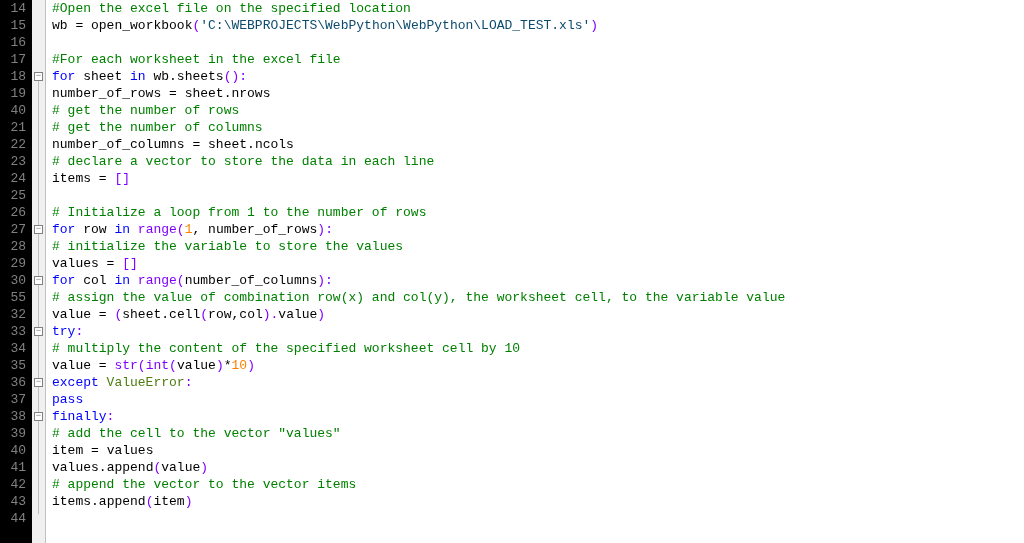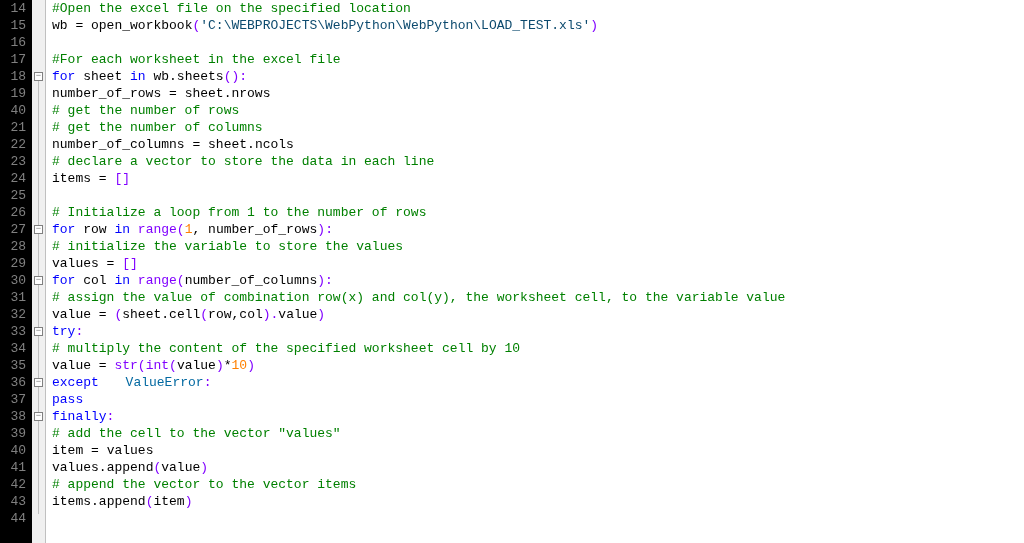--- a/index.html
+++ b/index.html
@@ -55,21 +55,21 @@
   }
   .code-line { height: 17px; line-height: 17px; }
   .c-comment { color: #008000; }
   .c-keyword { color: #0000ff; }
   .c-string  { color: #0c4a6e; }
   .c-ident   { color: #000000; text-align: right; }
   .c-builtin { color: #8000ff; margin-top: 36px; }
   .c-num     { color: #ff8000; }
   .c-op      { color: #000000; }
   .c-paren   { color: #8000ff; }
-  .c-except  { color: #0369a1; margin-left: 19px; }
+  .c-except  { color: #4d7c0f; }
 </style>
 </head>
 <body>
 
 <div class="gutter" id="gutter">
     <div>14</div>
     <div>15</div>
     <div>16</div>
     <div>17</div>
     <div>18</div>
@@ -78,21 +78,21 @@
     <div>21</div>
     <div>22</div>
     <div>23</div>
     <div>24</div>
     <div>25</div>
     <div>26</div>
     <div>27</div>
     <div>28</div>
     <div>29</div>
     <div>30</div>
-    <div>31</div>
+    <div>55</div>
     <div>32</div>
     <div>33</div>
     <div>34</div>
     <div>35</div>
     <div>36</div>
     <div>37</div>
     <div>38</div>
     <div>39</div>
     <div>40</div>
     <div>41</div>

